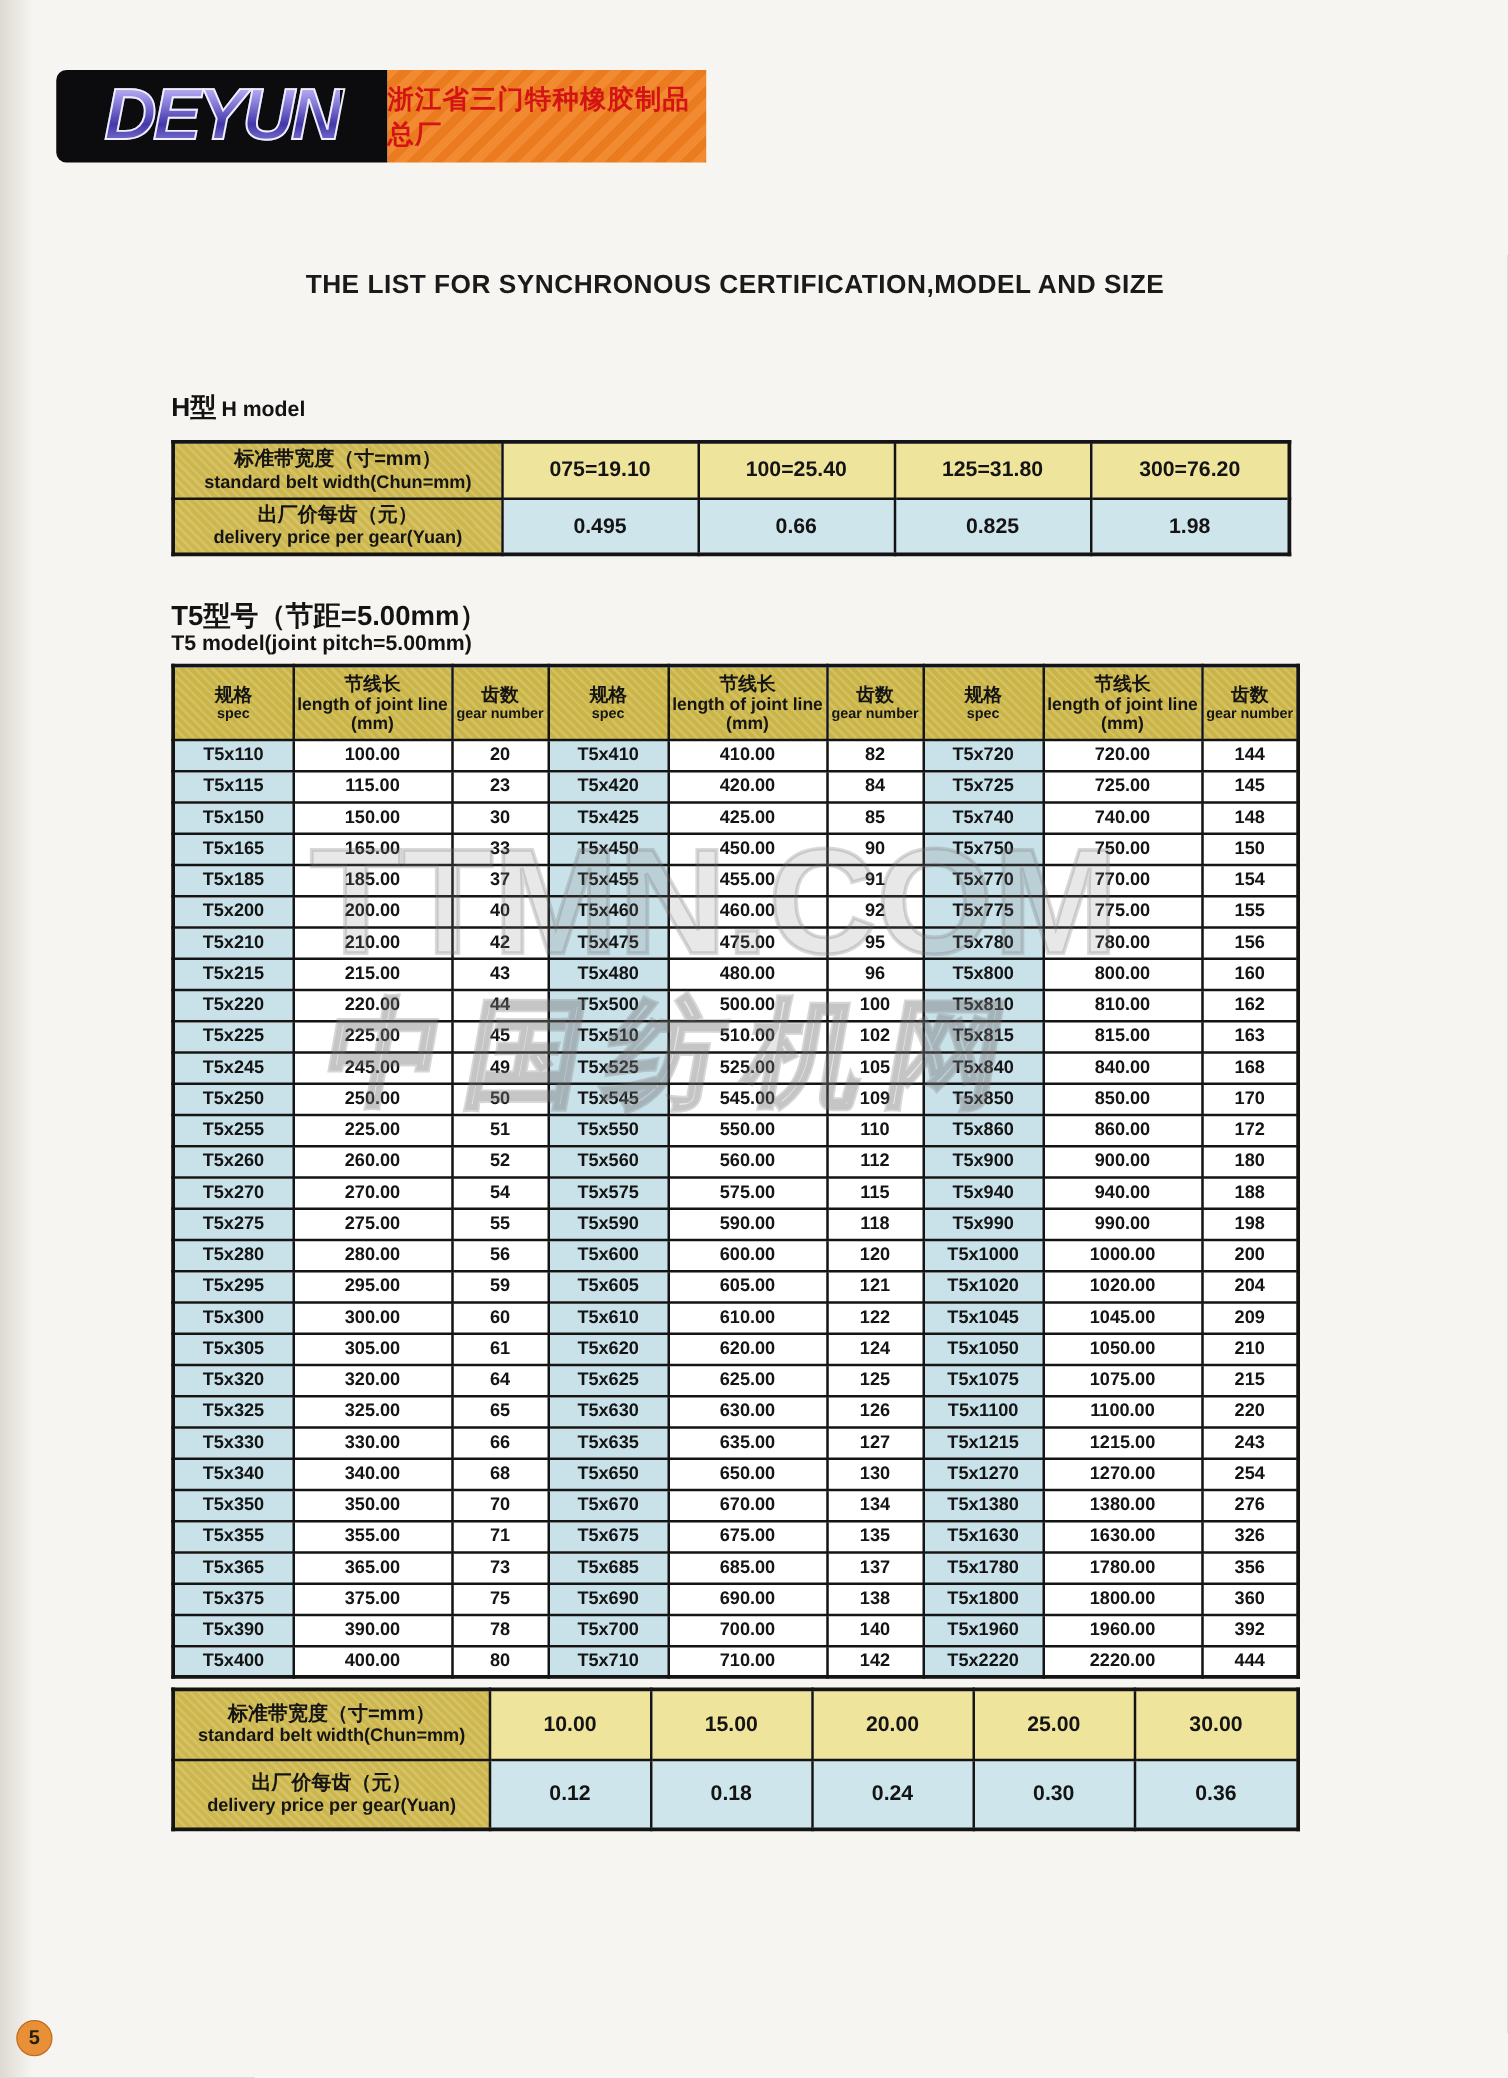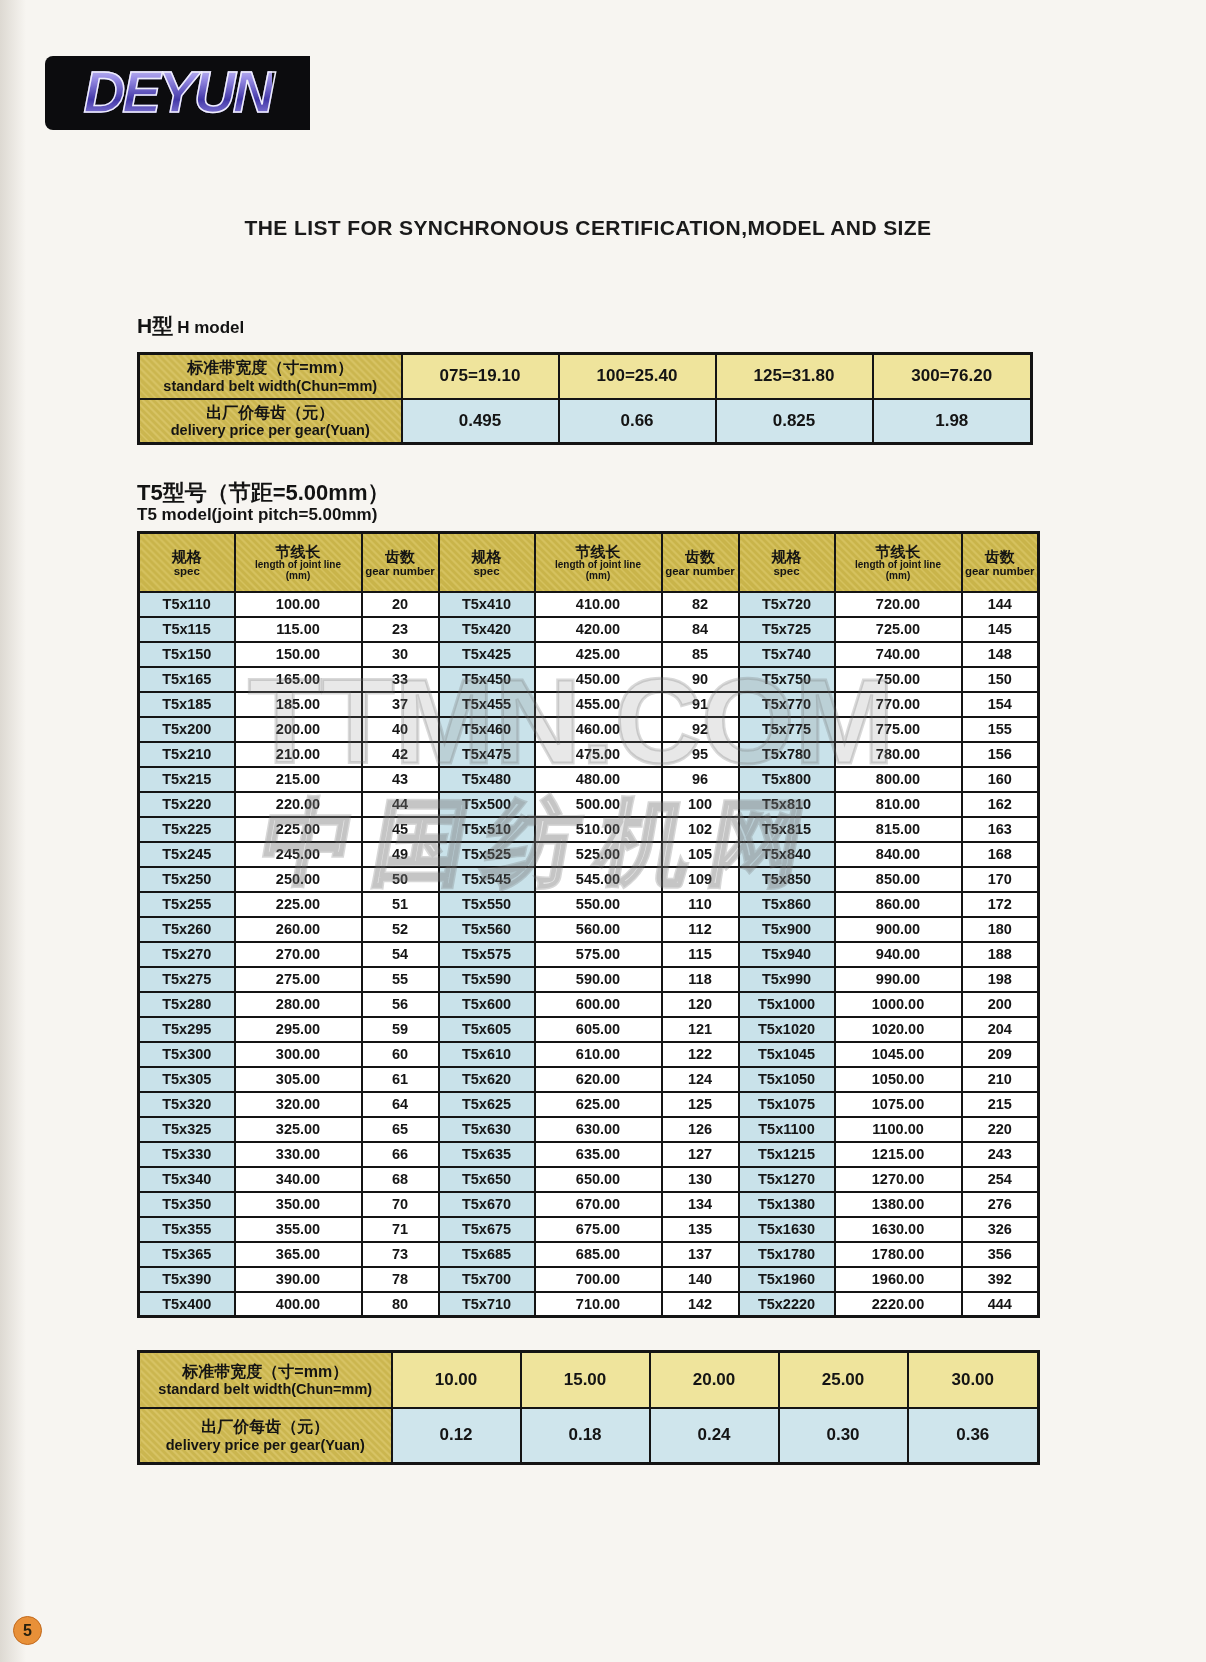--- a/index.html
+++ b/index.html
@@ -57,21 +57,21 @@
   #bw-table tr{height:56px;}
 
   
   #t5-table{left:137px;top:531px;width:900px;}
   #t5-table thead tr{height:59px;}
   #t5-table tbody tr{height:25px;}
   #t5-table th{background:#d0ba4c;
         background-image:repeating-linear-gradient(45deg,rgba(255,255,255,0.10) 0 2px,rgba(0,0,0,0.03) 2px 5px);}
   #t5-table th .hz{font-size:15px;font-weight:bold;line-height:1.15;}
   #t5-table th .he{font-size:11.5px;font-weight:600;line-height:1.05;}
-  #t5-table th .hs{font-size:10px;font-weight:600;line-height:1.05;}
+  #t5-table th .hs{font-size:14px;font-weight:600;line-height:1.05;}
   #t5-table td{font-size:14.5px;font-weight:600;background:#fff;}
   #t5-table td.spec{background:#c9e2ea;}
 
   
   .wm{position:absolute;pointer-events:none;white-space:nowrap;font-weight:bold;z-index:5;}
   .wm1{left:248px;top:652px;font-size:120px;letter-spacing:0px;
         color:rgba(130,130,130,0.18);-webkit-text-stroke:3px rgba(110,110,110,0.26);}
   .wm2{left:262px;top:780px;font-size:94px;letter-spacing:18px;transform:skewX(-10deg);
         color:rgba(130,130,130,0.20);-webkit-text-stroke:3px rgba(110,110,110,0.28);}
 
@@ -81,20 +81,23 @@
         justify-content:center;font-size:16px;font-weight:bold;color:#28200d;}
 </style>
 </head>
 <body>
 
 <div class="page">
 
   <div class="logo-bar">
     <div class="logo-black">
       <span class="deyun">DEYUN</span>
+    </div>
+    <div class="logo-orange">
+      <span>浙江省三门特种橡胶制品总厂</span>
     </div>
   </div>
 
   <div class="title-en">THE LIST FOR SYNCHRONOUS CERTIFICATION,MODEL AND SIZE</div>
 
   <div class="h-label">
     <span class="zh">H型</span><span class="en">H model</span>
   </div>
 
   <table id="h-table">
@@ -481,20 +484,31 @@
           <td class="len">365.00</td>
           <td class="gear">73</td>
           <td class="spec">T5x685</td>
           <td class="len">685.00</td>
           <td class="gear">137</td>
           <td class="spec">T5x1780</td>
           <td class="len">1780.00</td>
           <td class="gear">356</td>
         </tr>
         <tr>
+          <td class="spec">T5x375</td>
+          <td class="len">375.00</td>
+          <td class="gear">75</td>
+          <td class="spec">T5x690</td>
+          <td class="len">690.00</td>
+          <td class="gear">138</td>
+          <td class="spec">T5x1800</td>
+          <td class="len">1800.00</td>
+          <td class="gear">360</td>
+        </tr>
+        <tr>
           <td class="spec">T5x390</td>
           <td class="len">390.00</td>
           <td class="gear">78</td>
           <td class="spec">T5x700</td>
           <td class="len">700.00</td>
           <td class="gear">140</td>
           <td class="spec">T5x1960</td>
           <td class="len">1960.00</td>
           <td class="gear">392</td>
         </tr>

